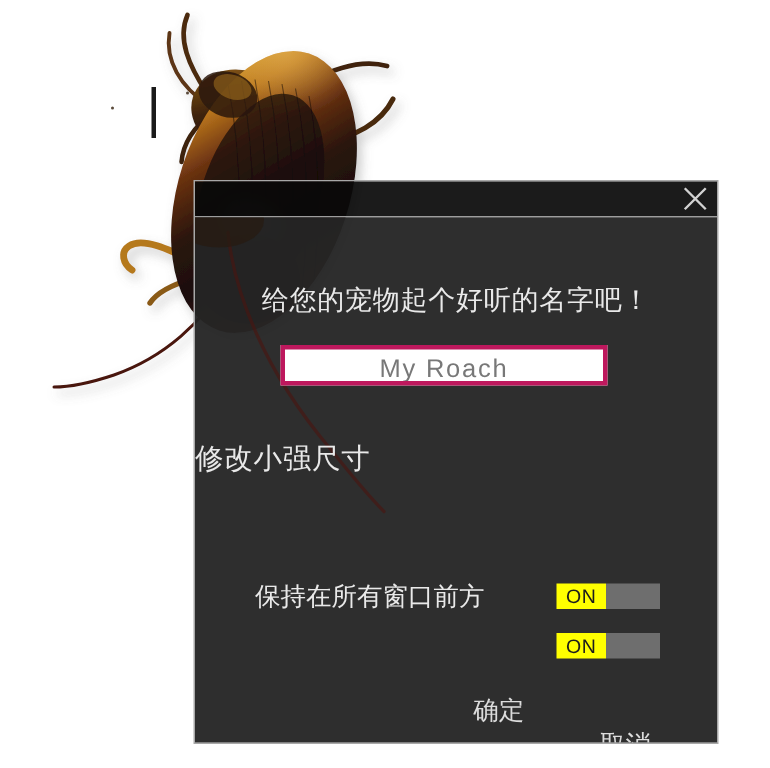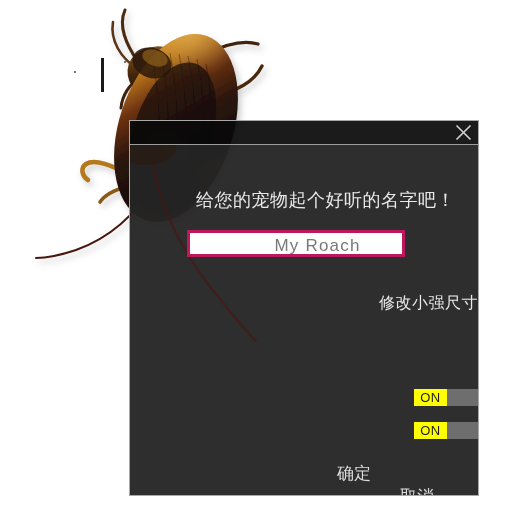--- a/index.html
+++ b/index.html
@@ -104,21 +104,21 @@
     pointer-events: none;
     opacity: 0.62;
   }
 
   #dialog-content {
     position: relative;
     z-index: 3;
     height: 100%;
   }
 
-  .abs { position: absolute; padding-left: 43px; }
+  .abs { position: absolute; }
 
   #name-heading {
     left: 0; right: 0;
     top: 43px;
     text-align: center;
     color: #e9e9e9;
     font-size: 18px;
     letter-spacing: 0.5px;
     white-space: nowrap;
   }
@@ -137,23 +137,23 @@
     line-height: 25px;
     letter-spacing: 1.2px;
     cursor: text;
     overflow: hidden;
     white-space: nowrap;
   }
 
   #size-heading {
     left: 0; right: 0;
     top: 148px;
-    text-align: right;
+    text-align: left;
     color: #e9e9e9;
-    font-size: 16px;
+    font-size: 19px;
     letter-spacing: 0.5px;
     white-space: nowrap;
   }
 
   #size-row {
     left: 0; right: 0;
     top: 181px;
     height: 36px;
     display: flex;
     align-items: center;
@@ -349,20 +349,21 @@
       <div id="dialog-content">
 
         <div class="abs" id="name-heading">给您的宠物起个好听的名字吧！</div>
 
         <div class="abs" id="name-input" title="My Roach">My Roach</div>
 
         <div class="abs" id="size-heading">修改小强尺寸</div>
 
 
         <div class="abs toggle-row" id="row-topmost">
+          <div class="toggle-label">保持在所有窗口前方</div>
           <div class="toggle-switch">
             <div class="toggle-on">ON</div>
             <div class="toggle-track"></div>
           </div>
         </div>
 
         <div class="abs toggle-row" id="row-wander">
           <div class="toggle-switch">
             <div class="toggle-on">ON</div>
             <div class="toggle-track"></div>

